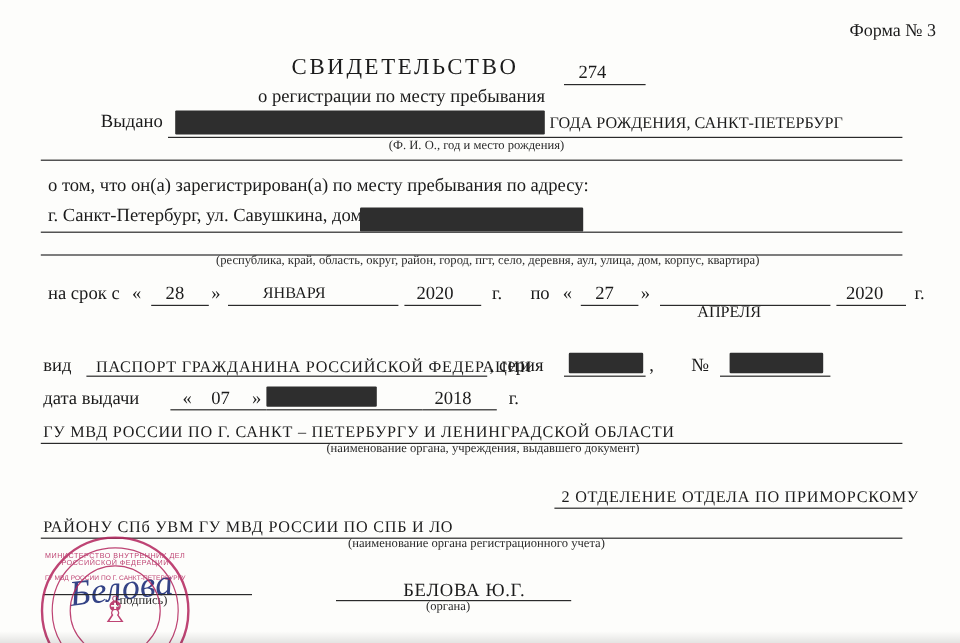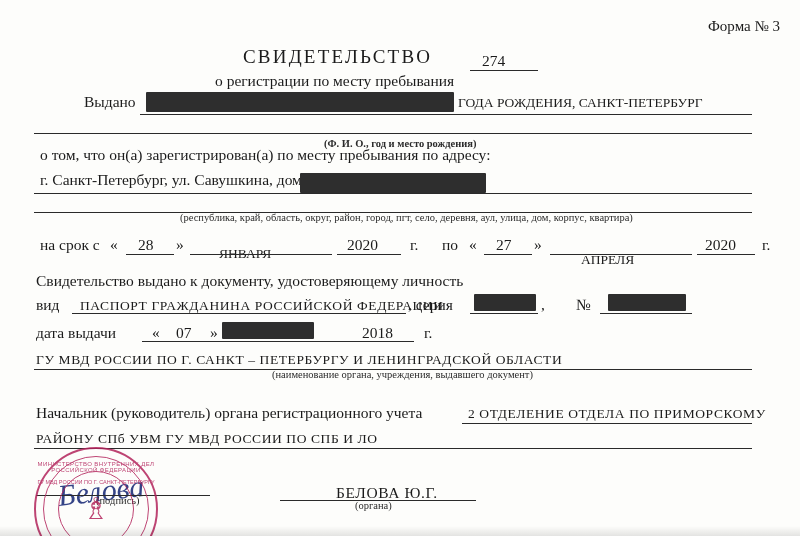--- a/index.html
+++ b/index.html
@@ -128,56 +128,55 @@
   <div class="txt t-num" style="left:482px; top:52px;">274</div>
   <div class="line" style="left:470px; top:70px; width:68px;"></div>
 
   <div class="txt t-sub" style="left:215px; top:72px;">о регистрации по месту пребывания</div>
 
   <div class="txt t-body" style="left:84px; top:93px;">Выдано</div>
   <div class="txt t-caps t-bold" style="left:458px; top:95px;">ГОДА РОЖДЕНИЯ, САНКТ-ПЕТЕРБУРГ</div>
   <div class="line" style="left:140px; top:114px; width:612px;"></div>
 
   <div class="line" style="left:34px; top:133px; width:718px;"></div>
-  <div class="txt t-small" style="left:324px; top:138px;font-weight:bold;">(Ф. И. О., год и место рождения)</div>
+  <div class="txt t-small" style="left:324px; top:116px;">(Ф. И. О., год и место рождения)</div>
 
   <div class="txt t-body" style="left:40px; top:146px;">о том, что он(а) зарегистрирован(а) по месту пребывания по адресу:</div>
 
   <div class="txt t-body" style="left:40px; top:171px;">г. Санкт-Петербург, ул. Савушкина, дом</div>
   <div class="line" style="left:34px; top:193px; width:718px;"></div>
   <div class="line" style="left:34px; top:212px; width:718px;"></div>
   <div class="txt t-small" style="left:180px; top:212px;">(республика, край, область, округ, район, город, пгт, село, деревня, аул, улица, дом, корпус, квартира)</div>
 
   <div class="txt t-body" style="left:40px; top:236px;">на срок с</div>
   <div class="txt t-body" style="left:110px; top:236px;">«</div>
   <div class="txt t-body t-bold" style="left:138px; top:236px;">28</div>
   <div class="txt t-body" style="left:176px; top:236px;">»</div>
   <div class="line" style="left:126px; top:254px; width:48px;"></div>
 
-  <div class="txt t-caps t-bold" style="left:219px; top:246px;">ЯНВАРЯ</div>
+  <div class="txt t-caps t-bold" style="left:219px; top:236px;">ЯНВАРЯ</div>
   <div class="line" style="left:190px; top:254px; width:142px;"></div>
 
   <div class="txt t-body t-bold" style="left:347px; top:236px;">2020</div>
   <div class="line" style="left:337px; top:254px; width:64px;"></div>
   <div class="txt t-body" style="left:410px; top:236px;">г.</div>
 
   <div class="txt t-body" style="left:442px; top:236px;">по</div>
   <div class="txt t-body" style="left:469px; top:236px;">«</div>
   <div class="txt t-body t-bold" style="left:496px; top:236px;">27</div>
   <div class="txt t-body" style="left:534px; top:236px;">»</div>
   <div class="line" style="left:484px; top:254px; width:48px;"></div>
 
   <div class="txt t-caps t-bold" style="left:581px; top:238px;margin-top:14px;">АПРЕЛЯ</div>
   <div class="line" style="left:550px; top:254px; width:142px;"></div>
 
   <div class="txt t-body t-bold" style="left:705px; top:236px;">2020</div>
   <div class="line" style="left:697px; top:254px; width:58px;"></div>
   <div class="txt t-body" style="left:762px; top:236px;">г.</div>
 
-  <div class="txt t-body" style="left:36px; top:272px;">Свидетельство выдано к документу, удостоверяющему личность</div>
 
   <div class="txt t-body" style="left:36px; top:296px;">вид</div>
   <div class="txt t-caps t-sp" style="left:80px; top:298px;">ПАСПОРТ ГРАЖДАНИНА РОССИЙСКОЙ ФЕДЕРАЦИИ</div>
   <div class="txt t-body" style="left:408px; top:296px;">, серия</div>
   <div class="line" style="left:470px; top:313px; width:68px;"></div>
   <div class="txt t-body" style="left:541px; top:296px;">,</div>
   <div class="txt t-body" style="left:576px; top:296px;">№</div>
   <div class="line" style="left:600px; top:313px; width:92px;"></div>
   <div class="line" style="left:72px; top:313px; width:334px;"></div>
 
@@ -188,26 +187,26 @@
   <div class="line" style="left:142px; top:341px; width:80px;"></div>
   <div class="line" style="left:222px; top:341px; width:130px;"></div>
   <div class="txt t-body t-bold" style="left:362px; top:324px;">2018</div>
   <div class="line" style="left:352px; top:341px; width:62px;"></div>
   <div class="txt t-body" style="left:424px; top:324px;">г.</div>
 
   <div class="txt t-caps t-sp" style="left:36px; top:352px;">ГУ  МВД  РОССИИ  ПО  Г. САНКТ – ПЕТЕРБУРГУ  И  ЛЕНИНГРАДСКОЙ ОБЛАСТИ</div>
   <div class="line" style="left:34px; top:369px; width:718px;"></div>
   <div class="txt t-small" style="left:272px; top:369px;">(наименование органа, учреждения, выдавшего документ)</div>
 
-  <div class="txt t-body" style="left:36px; top:404px;">Начальник (руководитель) органа регистрационного учета</div>
   <div class="txt t-caps t-sp" style="left:468px; top:406px;">2 ОТДЕЛЕНИЕ ОТДЕЛА  ПО ПРИМОРСКОМУ</div>
   <div class="line" style="left:462px; top:423px; width:290px;"></div>
 
   <div class="txt t-caps t-sp" style="left:36px; top:431px;">РАЙОНУ СПб УВМ  ГУ  МВД  РОССИИ  ПО СПБ  И  ЛО</div>
   <div class="line" style="left:34px; top:448px; width:718px;"></div>
+  <div class="txt t-small" style="left:290px; top:448px;">(наименование органа регистрационного учета)</div>
 
   <div id="signature">Белова</div>
   <div class="line" style="left:36px; top:495px; width:174px;"></div>
   <div class="txt t-small" style="left:96px; top:495px;">(подпись)</div>
 
   <div class="txt t-body t-sp" style="left:336px; top:484px;">БЕЛОВА Ю.Г.</div>
   <div class="line" style="left:280px; top:500px; width:196px;"></div>
   <div class="txt t-small" style="left:355px; top:500px;">(органа)</div>
 
   <div id="stamp">

